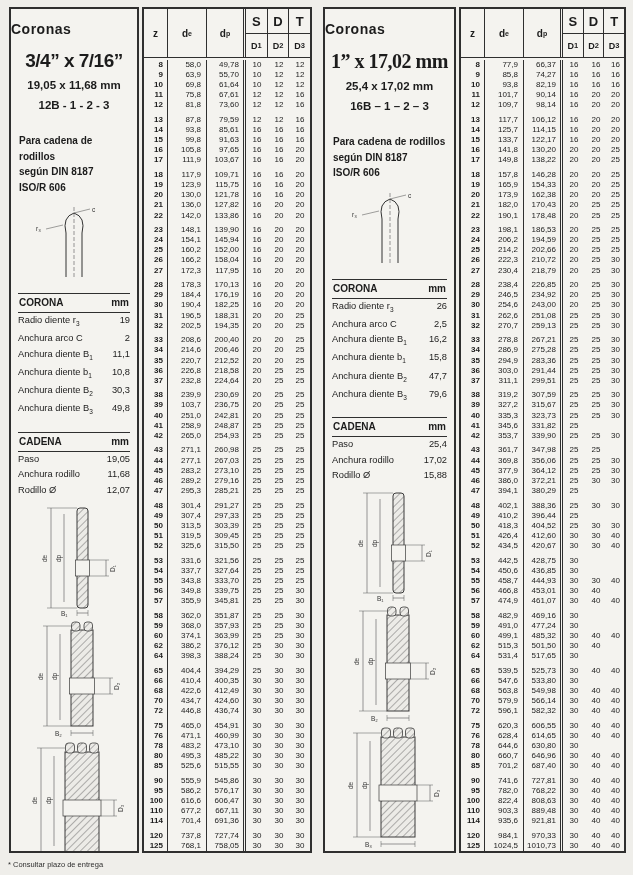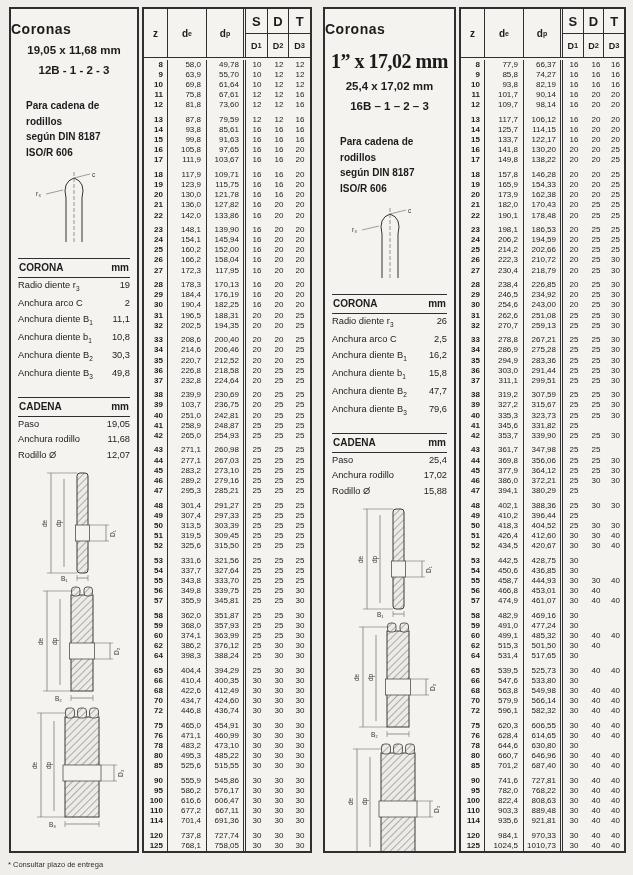--- a/index.html
+++ b/index.html
@@ -16,21 +16,21 @@
   #rpanel{left:323px;width:133px;}
   #ltable{left:142px;width:170px;}
   #rtable{left:459px;width:167px;}
 
   
   .p-title{margin-top:12px;text-align:left;font-size:14px;font-weight:bold;letter-spacing:.5px;}
   .p-size{margin-top:13px;text-align:center;font-size:19px;font-weight:bold;white-space:nowrap;letter-spacing:-.5px;}
   #rpanel .p-size{font-size:20px;font-family:Liberation Serif, serif;}
   .p-mm{margin-top:7px;text-align:center;font-size:11.5px;font-weight:bold;white-space:nowrap;}
   .p-code{margin-top:8px;text-align:center;font-size:11.5px;font-weight:bold;}
-  .p-note{margin-top:22px;padding:0 15px;font-size:10px;font-weight:bold;line-height:1.55;}
+  .p-note{margin-top:22px;padding:0 8px;font-size:10px;font-weight:bold;line-height:1.55;}
   .tooth{display:block;margin:8px auto 0;}
   .spec{margin-top:12px;padding:0 7px;}
   .spec-head{display:flex;justify-content:space-between;border-top:1.5px solid #2f2f2f;
     border-bottom:1.5px solid #2f2f2f;font-weight:bold;font-size:10px;padding:3px 1px 4px;}
   .spec-row{display:flex;justify-content:space-between;font-size:9.3px;line-height:15.4px;}
   .spec-row sub{font-size:6.5px;}
   .diag{display:block;margin:2px auto 0;}
   .dlab,.dlab-h{font-size:6.5px;fill:#333;font-family:"Liberation Sans",sans-serif;}
 
   
@@ -65,20 +65,21 @@
   <defs>
     <pattern id="hatch" width="5" height="5" patternUnits="userSpaceOnUse" patternTransform="rotate(45)">
       <rect width="5" height="5" fill="#ecebe7"></rect>
       <line x1="0" y1="0" x2="0" y2="5" stroke="#6a6a6a" stroke-width="1"></line>
     </pattern>
   </defs>
 </svg>
 
 <div class="box" id="lpanel">
   <div class="p-title">Coronas</div>
+  <div class="p-size">3/4” x 7/16”</div>
   <div class="p-mm">19,05 x 11,68 mm</div>
   <div class="p-code">12B - 1 - 2 - 3</div>
   <div class="p-note">
     <div>Para cadena de rodillos</div>
     <div>según DIN 8187</div>
     <div>ISO/R 606</div>
   </div>
 
   <svg class="tooth" width="84" height="78" viewBox="0 0 84 78">
     <line x1="42" y1="4" x2="42" y2="74" stroke="#555" stroke-width="0.6" stroke-dasharray="4 2"></line>

